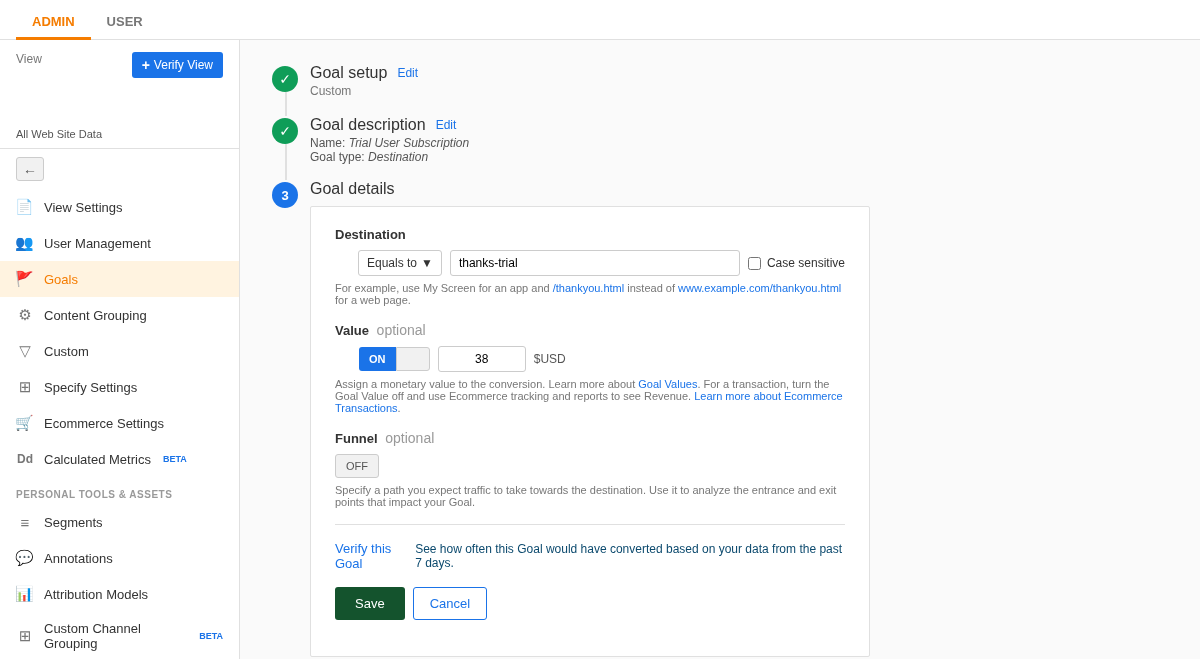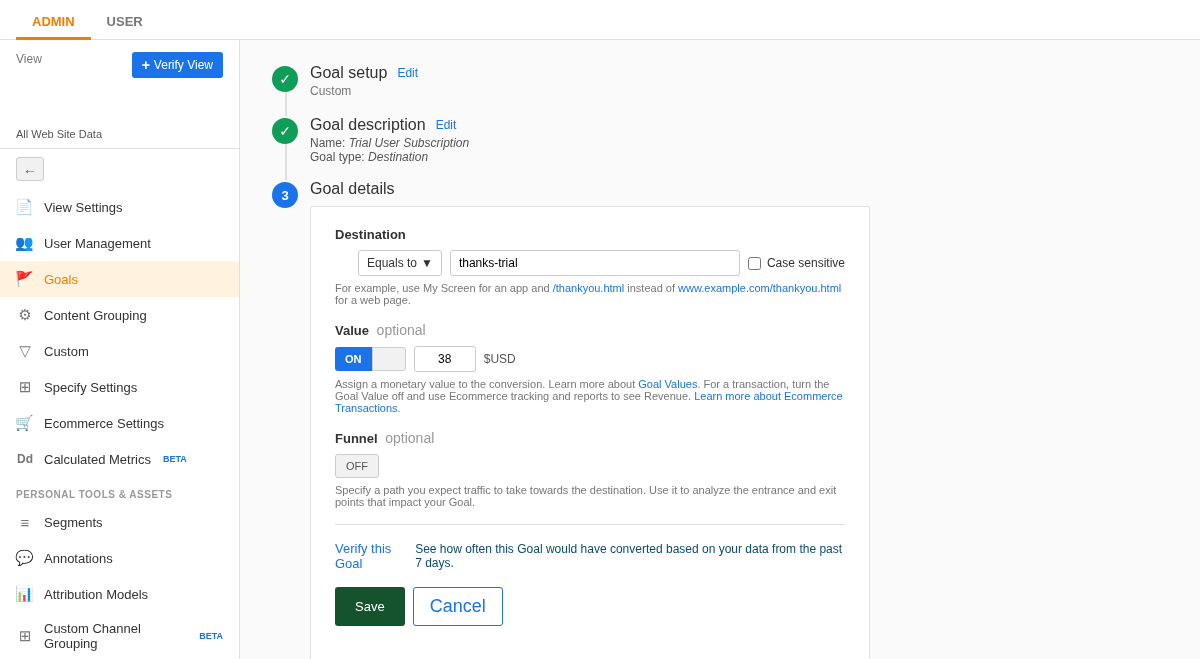--- a/index.html
+++ b/index.html
@@ -288,27 +288,28 @@
       background: #f1f1f1;
       color: #555;
       border: 1px solid #ccc;
       border-radius: 0 3px 3px 0;
       padding: 5px 10px;
       font-size: 11px;
       cursor: pointer;
     }
     .toggle-group {
       display: flex;
+      margin-left: 24px;
     }
     .amount-input {
       border: 1px solid #ccc;
       border-radius: 3px;
       padding: 5px 20px;
       font-size: 12px;
-      width: 62px;
+      width: 88px;
       text-align: center;
     }
     .currency-label {
       font-size: 12px;
       color: #555;
     }
     .hint-text2 {
       font-size: 11px;
       color: #777;
       margin-bottom: 16px;
@@ -366,21 +367,21 @@
       padding: 8px 20px;
       font-size: 13px;
       cursor: pointer;
     }
     .btn-cancel-blue {
       background: #fff;
       color: #1a73e8;
       border: 1px solid #1a73e8;
       border-radius: 3px;
       padding: 8px 16px;
-      font-size: 18px;
+      font-size: 13px;
       cursor: pointer;
     }
   </style>
 </head>
 <body>
 
 <div class="top-nav">
   <div class="top-nav-tab active">ADMIN</div>
   <div class="top-nav-tab">USER</div>
 </div>

